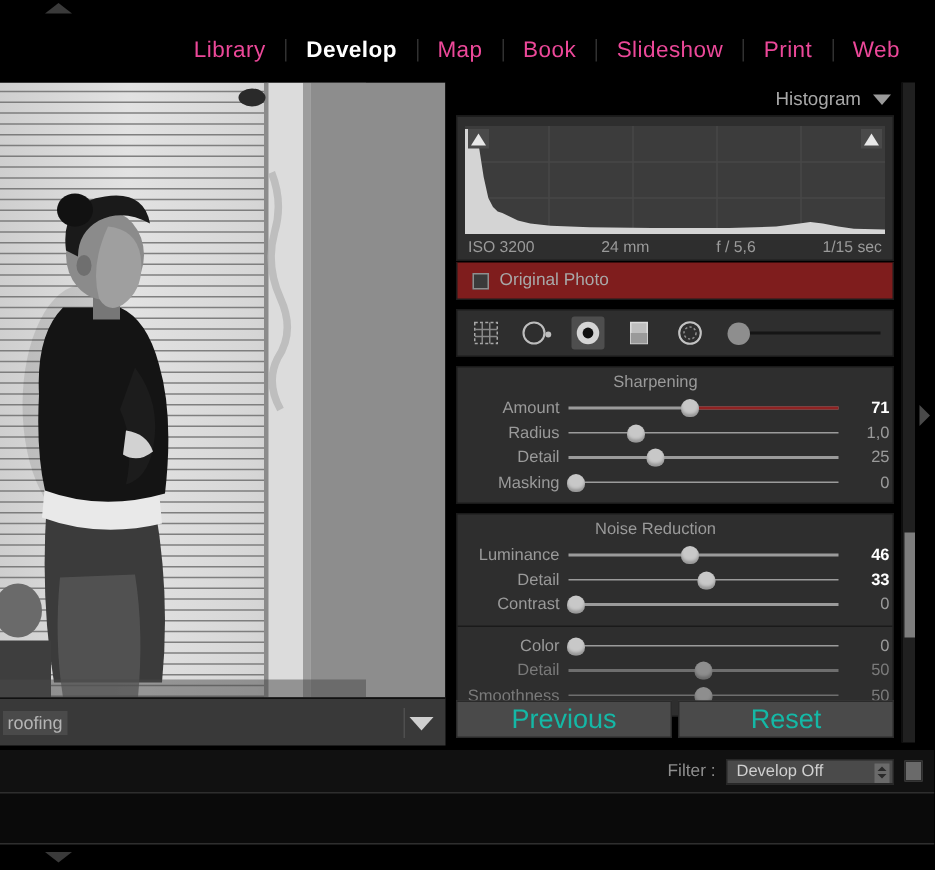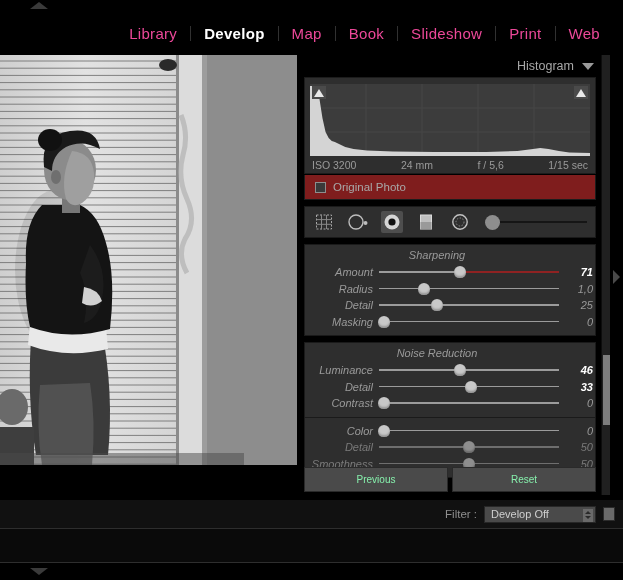--- a/index.html
+++ b/index.html
@@ -133,21 +133,20 @@
   .tool { width:22px; height:22px; display:flex; align-items:center; justify-content:center; }
   .tool.selected { background:#4e4e4e; border-radius:2px; }
   .brush-slider { flex:1; display:flex; align-items:center; margin-left:2px; }
   .brush-knob { width:15px; height:15px; border-radius:50%; background:#8e8e8e; }
   .brush-track { flex:1; height:2px; background:#151515; }
 
   
   .sgroup {
     margin:6px 4px 0 4px; background:#2e2e2e; border:1px solid #1a1a1a;
     padding:3px 0 5px 0;
-    font-style:italic;
   }
   .sgroup-title {
     text-align:center; color:#9a9a9a; font-size:11px; padding:1px 0 3px 0;
     margin-left:-26px;
   }
   .srow { display:flex; align-items:center; height:16.5px; padding:0 2px; }
   .srow .slabel {
     width:72px; text-align:right; color:#9a9a9a; font-size:11px;
     padding-right:6px; white-space:nowrap;
   }
@@ -177,21 +176,21 @@
 
   .group-sep { height:1px; background:#1a1a1a; margin:5px 0; }
 
   
   .btnrow {
     position:absolute; left:304px; top:467px; width:292px; height:25px;
     display:flex; gap:4px;
   }
   .btn {
     flex:1; background:#4a4a4a; border:1px solid #2a2a2a;
-    color:#86efac; font-size:10px;
+    color:#14b8a6; font-size:18px;
     display:flex; align-items:center; justify-content:center;
   }
 
   
   .vscroll {
     position:absolute; left:601px; top:55px; width:9px; height:440px;
     background:#202020; border-left:1px solid #0d0d0d;
   }
   .vthumb {
     position:absolute; left:1px; top:300px; width:7px; height:70px;
@@ -388,20 +387,26 @@
 
         <ellipse cx="12" cy="352" rx="16" ry="18" fill="#6a6a6a"></ellipse>
         <rect x="0" y="372" width="34" height="38" fill="#3e3e3e"></rect>
         <rect x="0" y="398" width="244" height="12" fill="#4a4a4a" opacity=".5"></rect>
       </svg>
     </div>
     <div class="photo-right-pad"></div>
   </div>
   <div class="pane-divider"></div>
 
+  <div class="filename-bar">
+    <div class="filename-text">roofing</div>
+    <div class="filename-drop">
+        <i></i>
+      </div>
+  </div>
 
   <div class="rightpanel">
 
     <div class="panel-head">
       <div class="panel-head-label">Histogram</div>
       <div class="panel-head-caret"></div>
     </div>
 
     <div class="hist-box">
       <div class="hist-plot">

